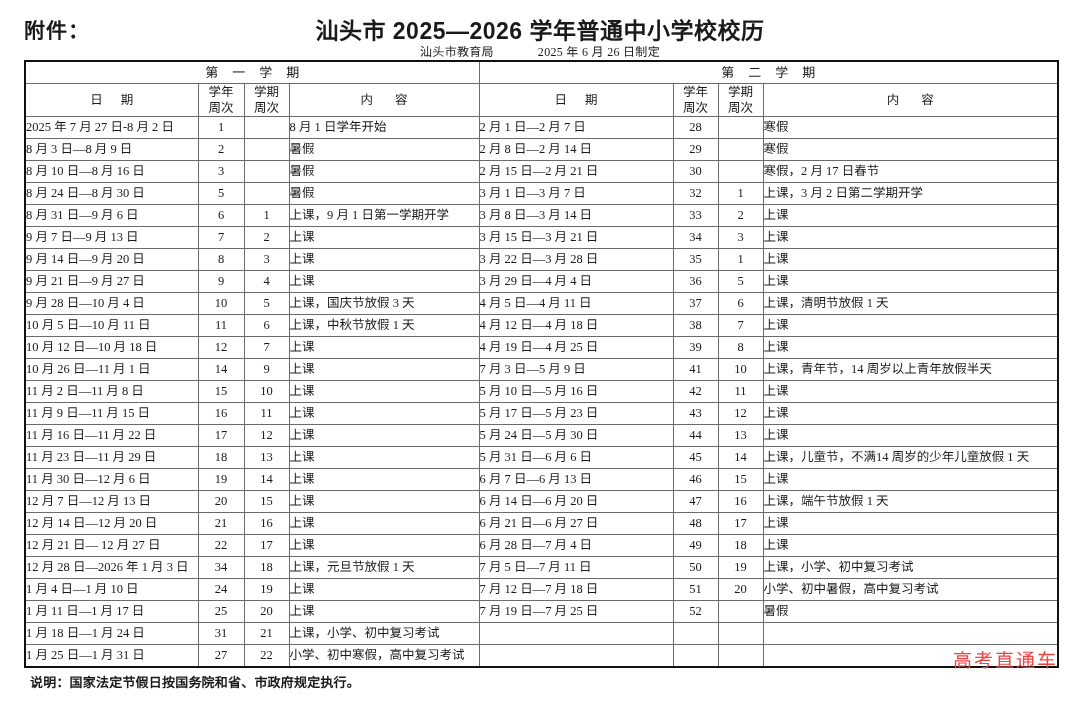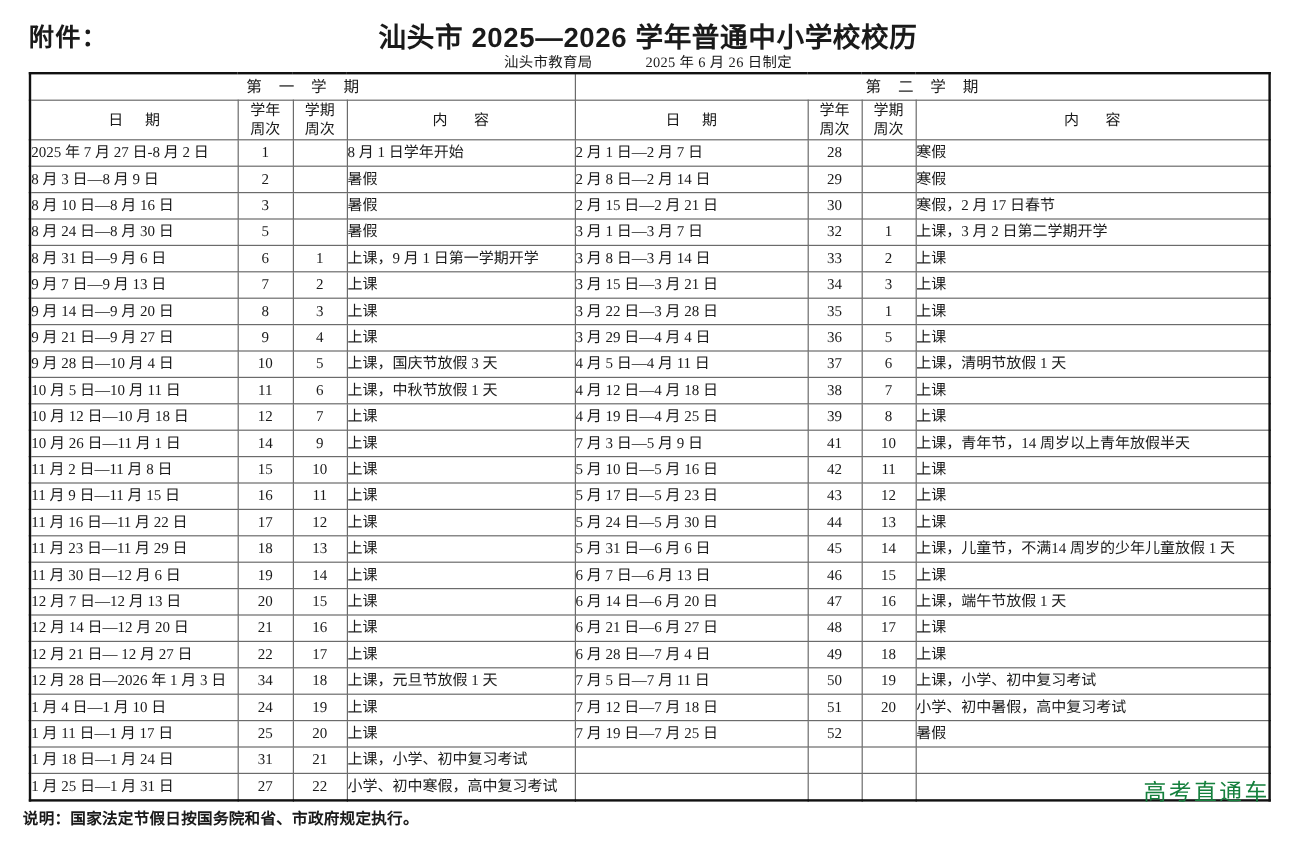--- a/index.html
+++ b/index.html
@@ -134,33 +134,33 @@
   col.c-cont   { width: 190px; }
   
   col.c-date2  { width: 194px; }
   col.c-wkY2   { width: 45px; }
   col.c-wkS2   { width: 45px; }
   col.c-cont2  { width: 295px; }
 
   
   .foot-note {
     position: absolute;
-    left: 19px;
+    left: 30px;
     top: 672px;
     font-size: 13px;
     font-weight: bold;
     font-family: Liberation Mono, monospace;
     letter-spacing: 0.2px;
   }
   .watermark {
     position: absolute;
     right: 22px;
     top: 645px;
     font-size: 19px;
-    color: #15803d;
+    color: #ef4444;
     letter-spacing: 2px;
     font-family: "Liberation Sans", "DejaVu Sans", sans-serif;
     pointer-events: none;
   }
 </style>
 </head>
 <body>
 
 <div class="doc-head">
   <div class="attach-label">附件：</div>

